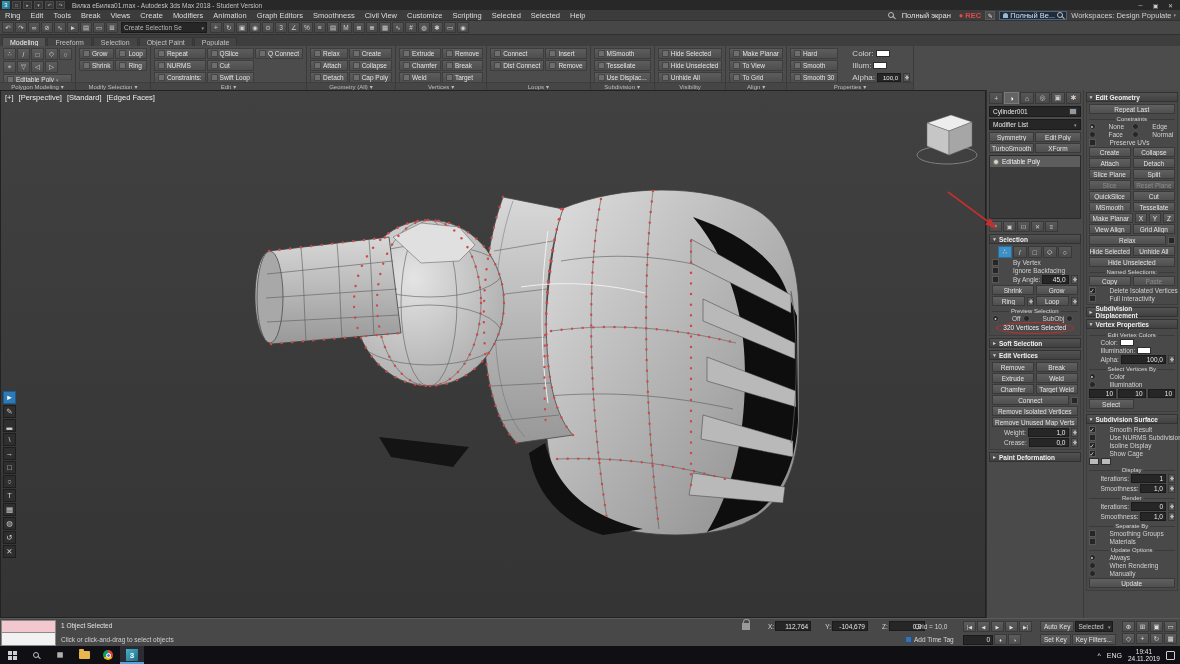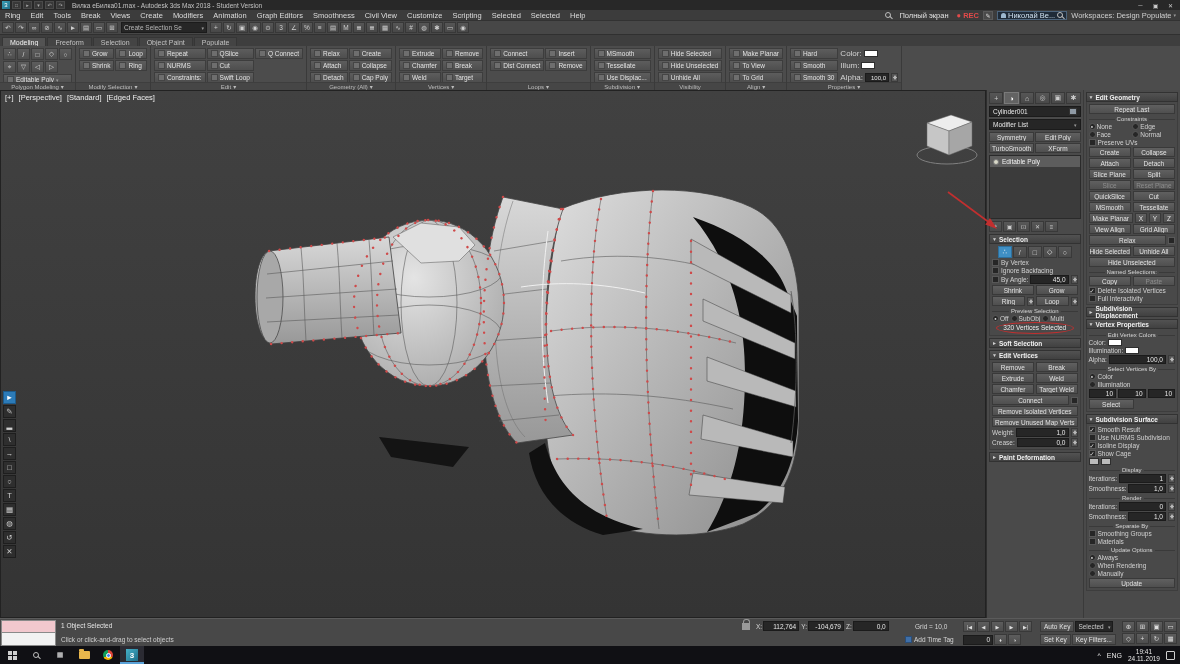--- a/index.html
+++ b/index.html
@@ -100,21 +100,21 @@
   .stack-toolbar { display:flex; gap:1px; height:11px; }
   .stack-ico { width:13px; height:11px; background:linear-gradient(#585858,#4a4a4a); border:1px solid #393939;
                color:#ccc; font-size:6px; display:flex; align-items:center; justify-content:center; }
   .rollout { display:flex; flex-direction:column; }
   .ro-head { height:10px; background:linear-gradient(#525252,#414141); border:1px solid #323232;
              display:flex; align-items:center; gap:2px; padding:0 2px; font-size:6.5px; font-weight:bold; color:#f0f0f0; }
   .ro-head .tri { font-size:5px; color:#cfcfcf; }
   .ro-body { border:1px solid #3d3d3d; border-top:none; background:#494949; padding:2px; display:flex; flex-direction:column; gap:1px; }
   .row { display:flex; align-items:center; gap:2px; }
   .row > .btn { flex:1; }
-  .lbl { color:#d2d2d2; white-space:nowrap; }
+  .lbl { color:#d2d2d2; white-space:nowrap;margin-left:12px; }
   .cb { width:7px; height:7px; background:#262626; border:1px solid #585858; flex:none; color:#e8e8e8;
         font-size:6px; line-height:1; display:flex; align-items:center; justify-content:center; }
   .radio { width:7px; height:7px; border-radius:50%; background:#262626; border:1px solid #585858; flex:none;
            color:#e8e8e8; font-size:4px; display:flex; align-items:center; justify-content:center; }
   .spinfield { flex:1; min-width:18px; height:9px; background:#262626; border:1px solid #1b1b1b; color:#e8e8e8;
                display:flex; align-items:center; justify-content:flex-end; padding:0 2px; }
   .spinner { width:7px; height:9px; background:#555; border:1px solid #3a3a3a; position:relative; flex:none; }
   .spinner::before,.spinner::after { content:""; position:absolute; left:1px; border-left:2px solid transparent; border-right:2px solid transparent; }
   .spinner::before { top:1px; border-bottom:3px solid #b8b8b8; }
   .spinner::after { bottom:1px; border-top:3px solid #b8b8b8; }
@@ -219,21 +219,21 @@
     <span class="menubar-right">
       <span class="mag"></span>
       <span class="fullscreen-btn">Полный экран</span>
       <span class="rec">
           <span>●</span>
           <span>REC</span>
         </span>
       <span class="pencil-btn">✎</span>
       <span class="user-box">
         <span class="person"></span>
-        <span>Николай Ве...</span>
+        <span>Полный Ве...</span>
         <span class="mag"></span>
       </span>
       <span class="workspace">
         <span>Workspaces:</span>
         <span>Design Populate</span>
         <span class="dropdown-arrow">▾</span>
       </span>
     </span>
   </div>
 

